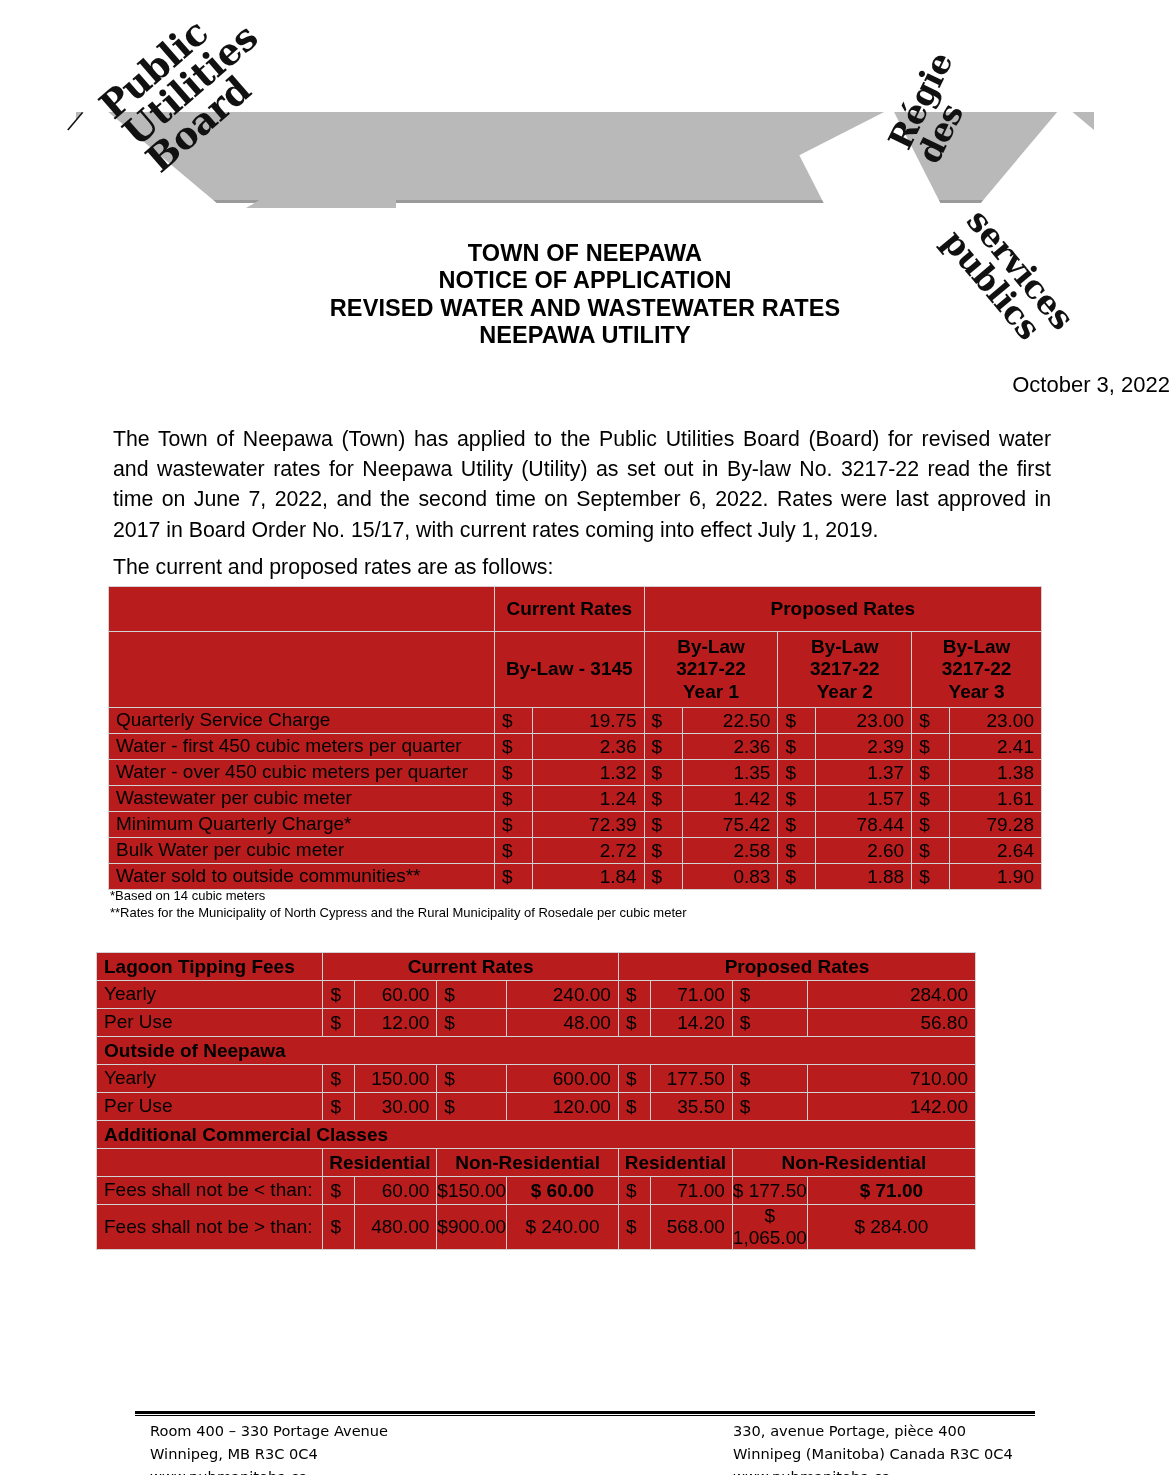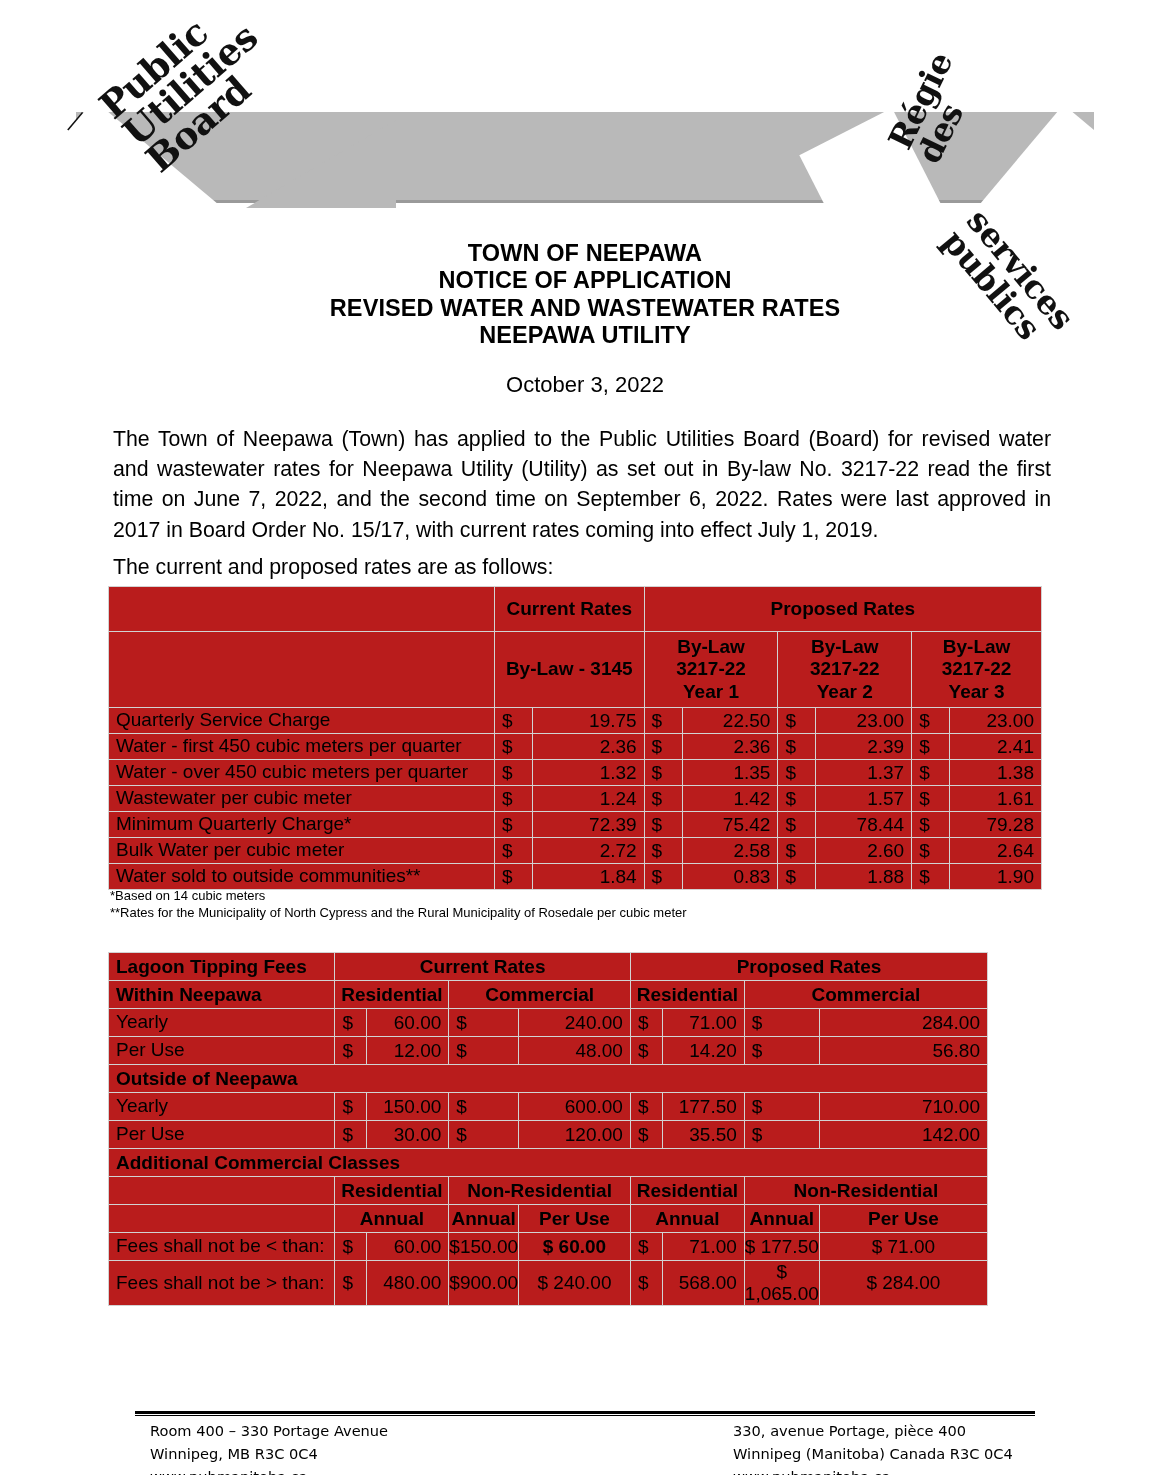--- a/index.html
+++ b/index.html
@@ -167,21 +167,21 @@
   .title-block .tline {
     font-size: 23.5px;
     font-weight: bold;
     line-height: 1.17;
     letter-spacing: 0.1px;
   }
   .doc-date {
     position: absolute;
     left: 0; top: 372px;
     width: 1170px;
-    text-align: center;
+    text-align: right;
     font-size: 22px;
   }
 
   
   .body-text {
     position: absolute;
     left: 113px;
     top: 424px;
     width: 938px;
     font-size: 21.3px;
@@ -216,21 +216,21 @@
   .num { text-align: right; padding-right: 7px; }
   .dol { text-align: left; padding-left: 7px; }
 
   
   #table1 { left: 108px; top: 586px; width: 934px; }
   #table1 td { height: 25.4px; }
   #table1 .h1 { height: 45px; }
   #table1 .h2 { height: 76px; line-height: 1.18; }
 
   
-  #table2 { left: 108px; top: 952px; width: 880px; }
+  #table2 { left: 96px; top: 952px; width: 880px; }
   #table2 td { height: 28px; }
 
   .sec-head { font-weight: bold; text-align: left; padding-left: 7px; }
 
   
   .footnotes {
     position: absolute;
     left: 110px;
     top: 888px;
     width: 940px;
@@ -439,27 +439,20 @@
     <col style="width:34px">
       <col style="width:213px">
   </colgroup>
   <tbody>
     <tr>
       <td class="sec-head">Lagoon Tipping Fees</td>
       <td class="ctr" colspan="4">Current Rates</td>
       <td class="ctr" colspan="4">Proposed Rates</td>
     </tr>
     <tr>
-      <td class="sec-head">Within Neepawa</td>
-      <td class="ctr" colspan="2">Residential</td>
-      <td class="ctr" colspan="2">Commercial</td>
-      <td class="ctr" colspan="2">Residential</td>
-      <td class="ctr" colspan="2">Commercial</td>
-    </tr>
-    <tr>
       <td class="lbl">Yearly</td>
       <td class="dol">$</td>
       <td class="num">60.00</td>
       <td class="dol">$</td>
       <td class="num">240.00</td>
       <td class="dol">$</td>
       <td class="num">71.00</td>
       <td class="dol">$</td>
       <td class="num">284.00</td>
     </tr>
@@ -503,38 +496,29 @@
       <td class="sec-head" colspan="9">Additional Commercial Classes</td>
     </tr>
     <tr>
       <td></td>
       <td class="ctr" colspan="2">Residential</td>
       <td class="ctr" colspan="2">Non-Residential</td>
       <td class="ctr" colspan="2">Residential</td>
       <td class="ctr" colspan="2">Non-Residential</td>
     </tr>
     <tr>
-      <td></td>
-      <td class="ctr" colspan="2">Annual</td>
-      <td class="ctr">Annual</td>
-      <td class="ctr">Per Use</td>
-      <td class="ctr" colspan="2">Annual</td>
-      <td class="ctr">Annual</td>
-      <td class="ctr">Per Use</td>
-    </tr>
-    <tr>
       <td class="lbl">Fees shall not be &lt; than:</td>
       <td class="dol">$</td>
       <td class="num">60.00</td>
       <td class="ctr" style="font-weight:normal">$150.00</td>
       <td class="ctr" style="font-weight:bold">$ 60.00</td>
       <td class="dol">$</td>
       <td class="num">71.00</td>
       <td class="ctr" style="font-weight:normal">$  177.50</td>
-      <td class="ctr" style="font-weight:normal">$  71.00</td>
+      <td class="ctr" style="font-weight:bold">$  71.00</td>
     </tr>
     <tr>
       <td class="lbl">Fees shall not be &gt; than:</td>
       <td class="dol">$</td>
       <td class="num">480.00</td>
       <td class="ctr" style="font-weight:normal">$900.00</td>
       <td class="ctr" style="font-weight:normal">$ 240.00</td>
       <td class="dol">$</td>
       <td class="num">568.00</td>
       <td class="ctr" style="font-weight:normal">$ 1,065.00</td>

